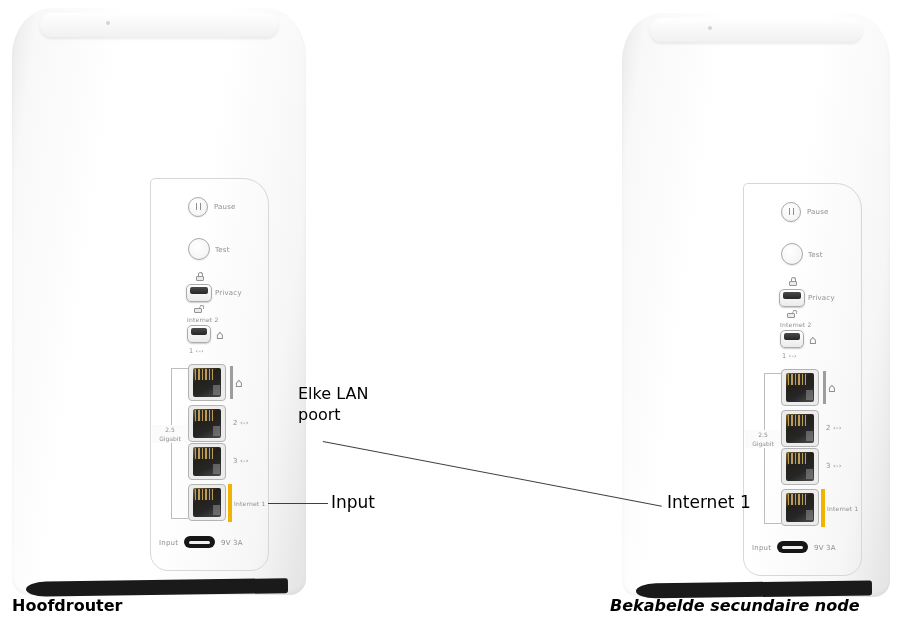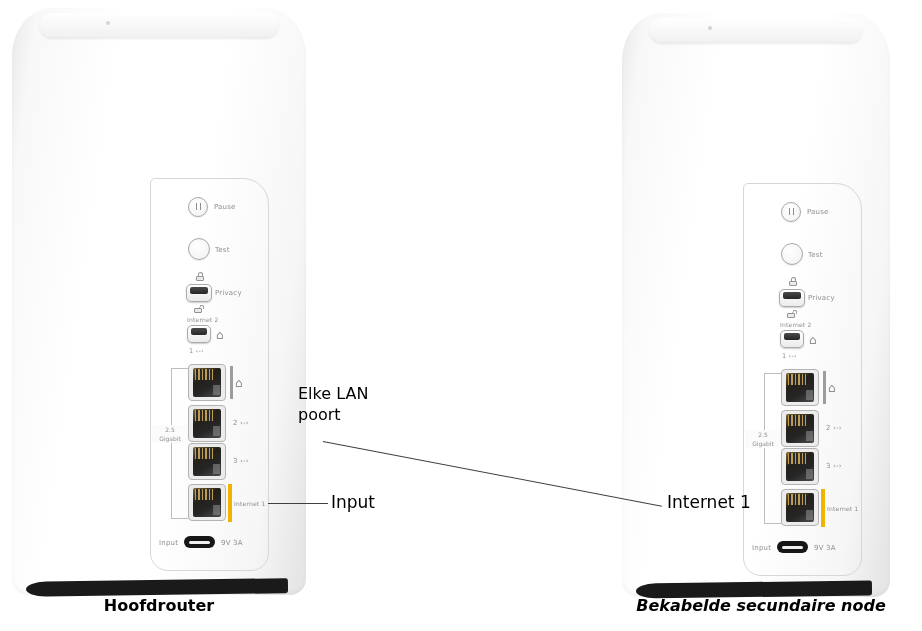--- a/index.html
+++ b/index.html
@@ -94,21 +94,21 @@
 
   
   .note { position:absolute; color:#000; }
   .lan-note   { left:298px; top:383px; font-size:16px; line-height:1.32; white-space:pre-line; }
   .modem-note { left:331px; top:492px; font-size:17px; }
   .net1-note  { left:667px; top:492px; font-size:17px; }
   .cline { position:absolute; border-top:1.6px solid #3f3f3f; }
   .line-diag  { left:323px; top:441px; width:345px; transform:rotate(10.8deg); transform-origin:0 0; }
   .line-modem { left:268px; top:503px; width:60px; }
 
-  .caption { position:absolute; top:596px; font-weight:700; font-size:16px; color:#000; text-align:center; }
+  .caption { position:absolute; top:596px; font-weight:700; font-size:16px; color:#000; text-align:left; }
   .caption-main      { left:12px;  width:294px; }
   .caption-secondary { left:610px; width:302px;font-style:italic; }
 </style>
 </head>
 <body>
 
 <div class="scene">
 
   <div class="device device--left">
     <div class="dev-body"></div>

